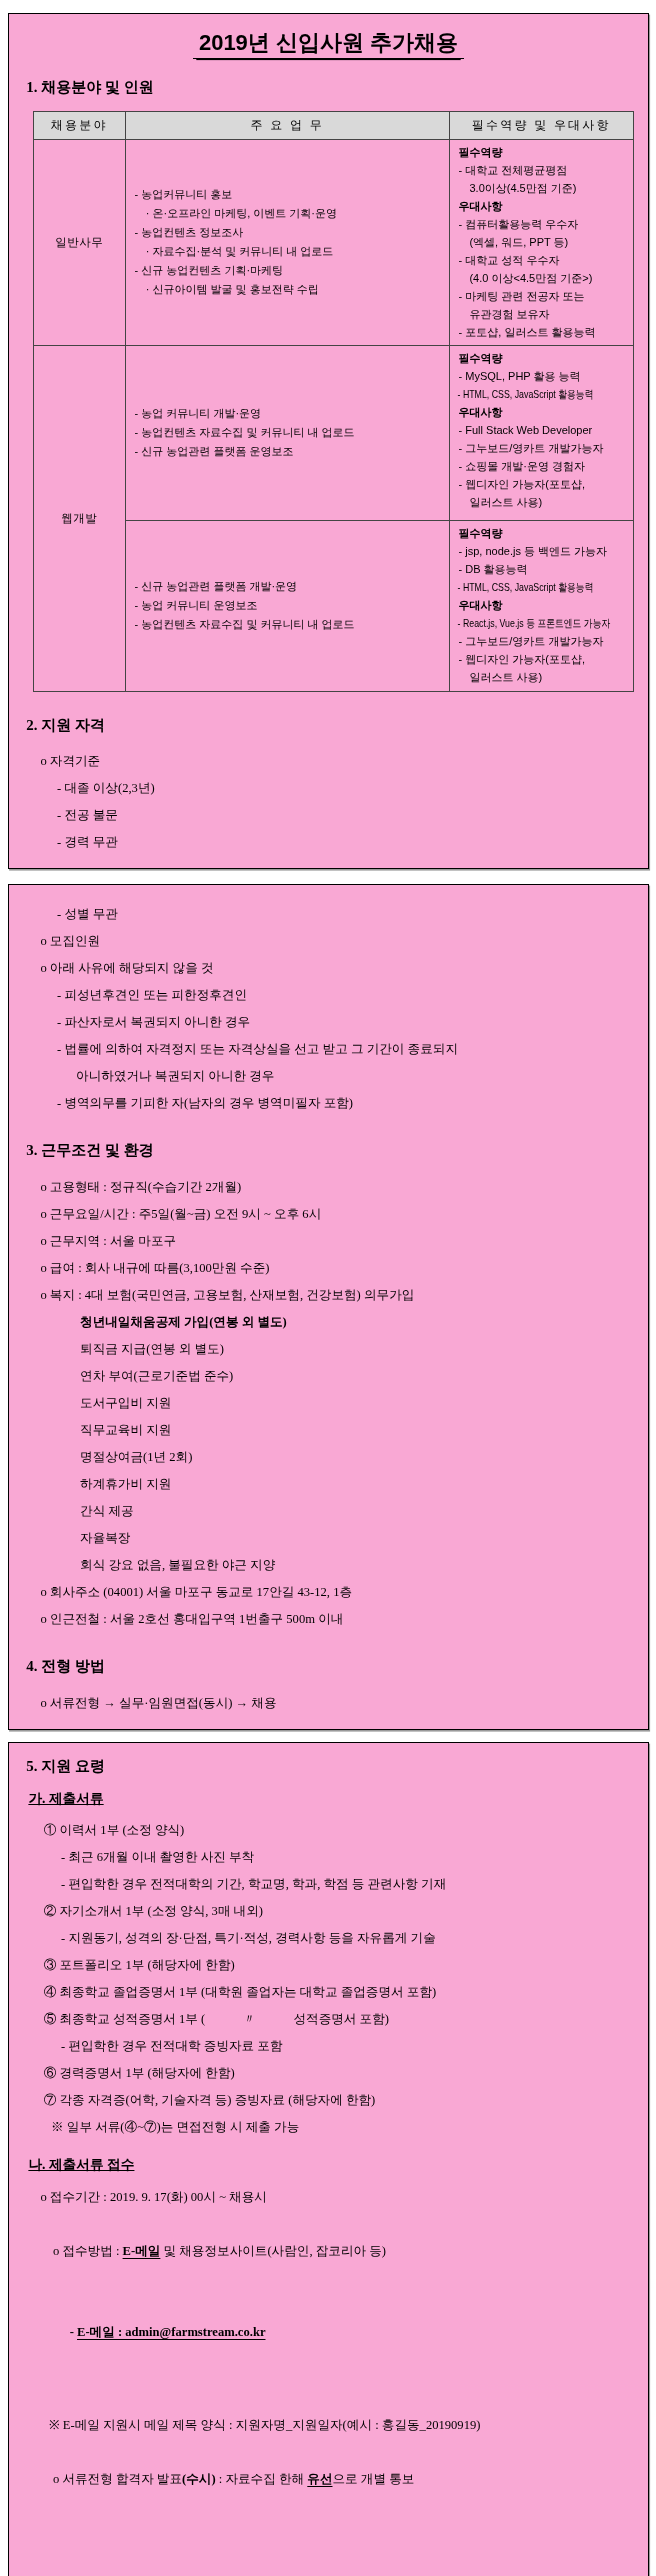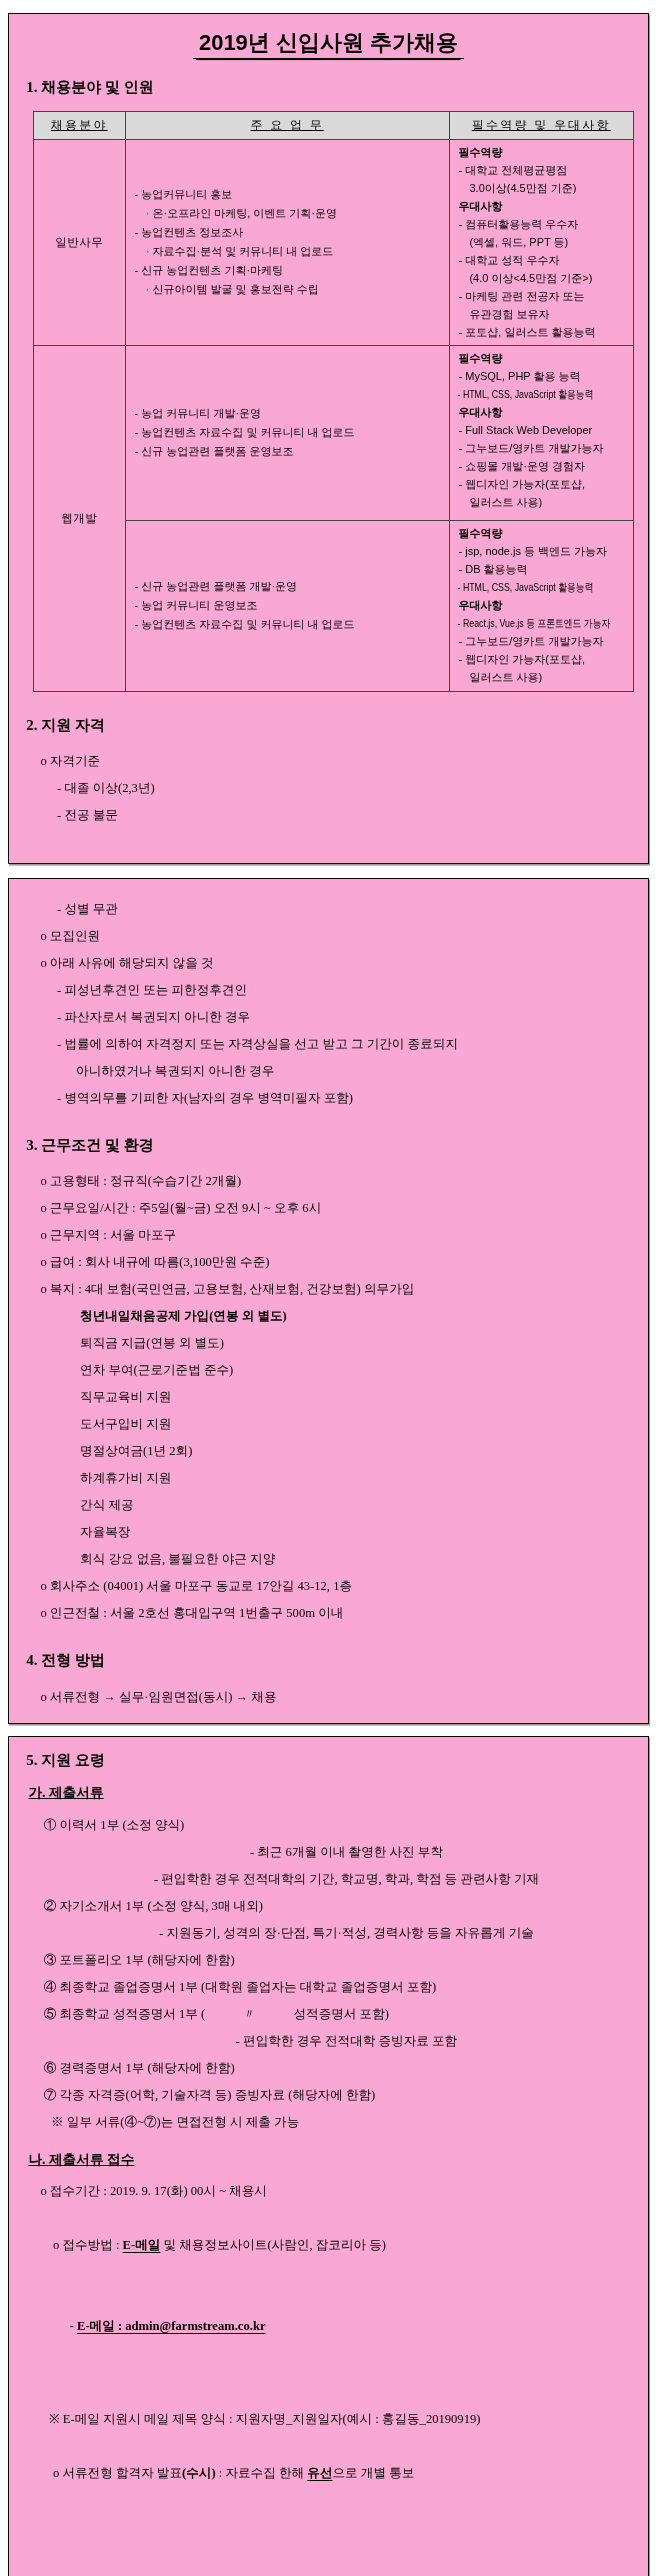--- a/index.html
+++ b/index.html
@@ -36,40 +36,40 @@
   .sec-h.mt { margin-top:24px; }
   .sub-h { font-size:13.7px; font-weight:bold; line-height:17.5px; margin:3.3px 0 10px 3.3px;text-decoration:underline; }
   .sub-h.mt { margin-top:15.3px; }
 
   .line { font-size:12.6px; line-height:27px; white-space:pre-wrap; }
   .lv1 { padding-left:15.3px; }
   .lv2 { padding-left:32px; }
   .cont { padding-left:51px; }
   .welfare { padding-left:55px; }
   .num { padding-left:18.6px; }
-  .subnum { padding-left:36px;text-align:center; }
+  .subnum { padding-left:36px; }
   .parennote { padding-left:39px; }
   .starnote { padding-left:26px; }
   .bsub { padding-left:32px; }
   .bnote { padding-left:24px;margin-top:39px; }
   .b { font-weight:bold; }
   .u { text-decoration:underline; text-underline-offset:2.7px; }
 
   
   table.rtable {
     border-collapse:collapse; table-layout:fixed;
     width:600px; margin:0 0 0 7.7px;
     font-family:"Liberation Sans", sans-serif;
     border:1.6px solid #000;
   }
   .rtable th, .rtable td { border:0.5px solid #444; }
   .rtable thead tr { height:28.5px; }
   .rtable th {
     background:#d9d9d9; font-weight:normal;
-    font-size:12px; letter-spacing:2.2px; text-align:center;text-decoration:underline;
+    font-size:12px; letter-spacing:2.2px; text-align:center;
   }
   .row-general { height:204px; }
   .row-web1 { height:175px; }
   .row-web2 { height:171px; }
   td.field { text-align:center; vertical-align:middle; font-size:11.5px; letter-spacing:0.5px; }
   td.tasks { vertical-align:middle; padding:4.4px 2.2px 4.4px 0; }
   td.reqs  { vertical-align:top; padding:3.3px 1.1px 3.3px 4.4px; }
   .tline { font-size:11px; line-height:19px; padding-left:8.8px; white-space:pre-wrap; }
   .tline.dot { padding-left:20px; }
   .rline { font-size:11px; line-height:18px; padding-left:4.4px; white-space:pre-wrap; }
@@ -162,20 +162,21 @@
           <div class="rline cont2">일러스트 사용)</div>
         </td>
       </tr>
     </tbody>
   </table>
 
   <div class="sec-h mt">2. 지원 자격</div>
   <div class="line lv1">o 자격기준</div>
   <div class="line lv2">- 대졸 이상(2,3년)</div>
   <div class="line lv2">- 전공 불문</div>
+  <div class="line lv2">- 경력 무관</div>
 </div>
 
 <div class="page p2">
   <div class="line lv2">- 성별 무관</div>
   <div class="line lv1">o 모집인원</div>
   <div class="line lv1">o 아래 사유에 해당되지 않을 것</div>
   <div class="line lv2">- 피성년후견인 또는 피한정후견인</div>
   <div class="line lv2">- 파산자로서 복권되지 아니한 경우</div>
   <div class="line lv2">- 법률에 의하여 자격정지 또는 자격상실을 선고 받고 그 기간이 종료되지</div>
   <div class="line cont">아니하였거나 복권되지 아니한 경우</div>
@@ -183,22 +184,22 @@
 
   <div class="sec-h mt">3. 근무조건 및 환경</div>
   <div class="line lv1">o 고용형태 : 정규직(수습기간 2개월)</div>
   <div class="line lv1">o 근무요일/시간 : 주5일(월~금) 오전 9시 ~ 오후 6시</div>
   <div class="line lv1">o 근무지역 : 서울 마포구</div>
   <div class="line lv1">o 급여 : 회사 내규에 따름(3,100만원 수준)</div>
   <div class="line lv1">o 복지 : 4대 보험(국민연금, 고용보험, 산재보험, 건강보험) 의무가입</div>
   <div class="line welfare b">청년내일채움공제 가입(연봉 외 별도)</div>
   <div class="line welfare">퇴직금 지급(연봉 외 별도)</div>
   <div class="line welfare">연차 부여(근로기준법 준수)</div>
+  <div class="line welfare">도서구입비 지원</div>
   <div class="line welfare">직무교육비 지원</div>
-  <div class="line welfare">도서구입비 지원</div>
   <div class="line welfare">명절상여금(1년 2회)</div>
   <div class="line welfare">하계휴가비 지원</div>
   <div class="line welfare">간식 제공</div>
   <div class="line welfare">자율복장</div>
   <div class="line welfare">회식 강요 없음, 불필요한 야근 지양</div>
   <div class="line lv1">o 회사주소 (04001) 서울 마포구 동교로 17안길 43-12, 1층</div>
   <div class="line lv1">o 인근전철 : 서울 2호선 홍대입구역 1번출구 500m 이내</div>
 
   <div class="sec-h mt">4. 전형 방법</div>
   <div class="line lv1">o 서류전형 → 실무·임원면접(동시) → 채용</div>

